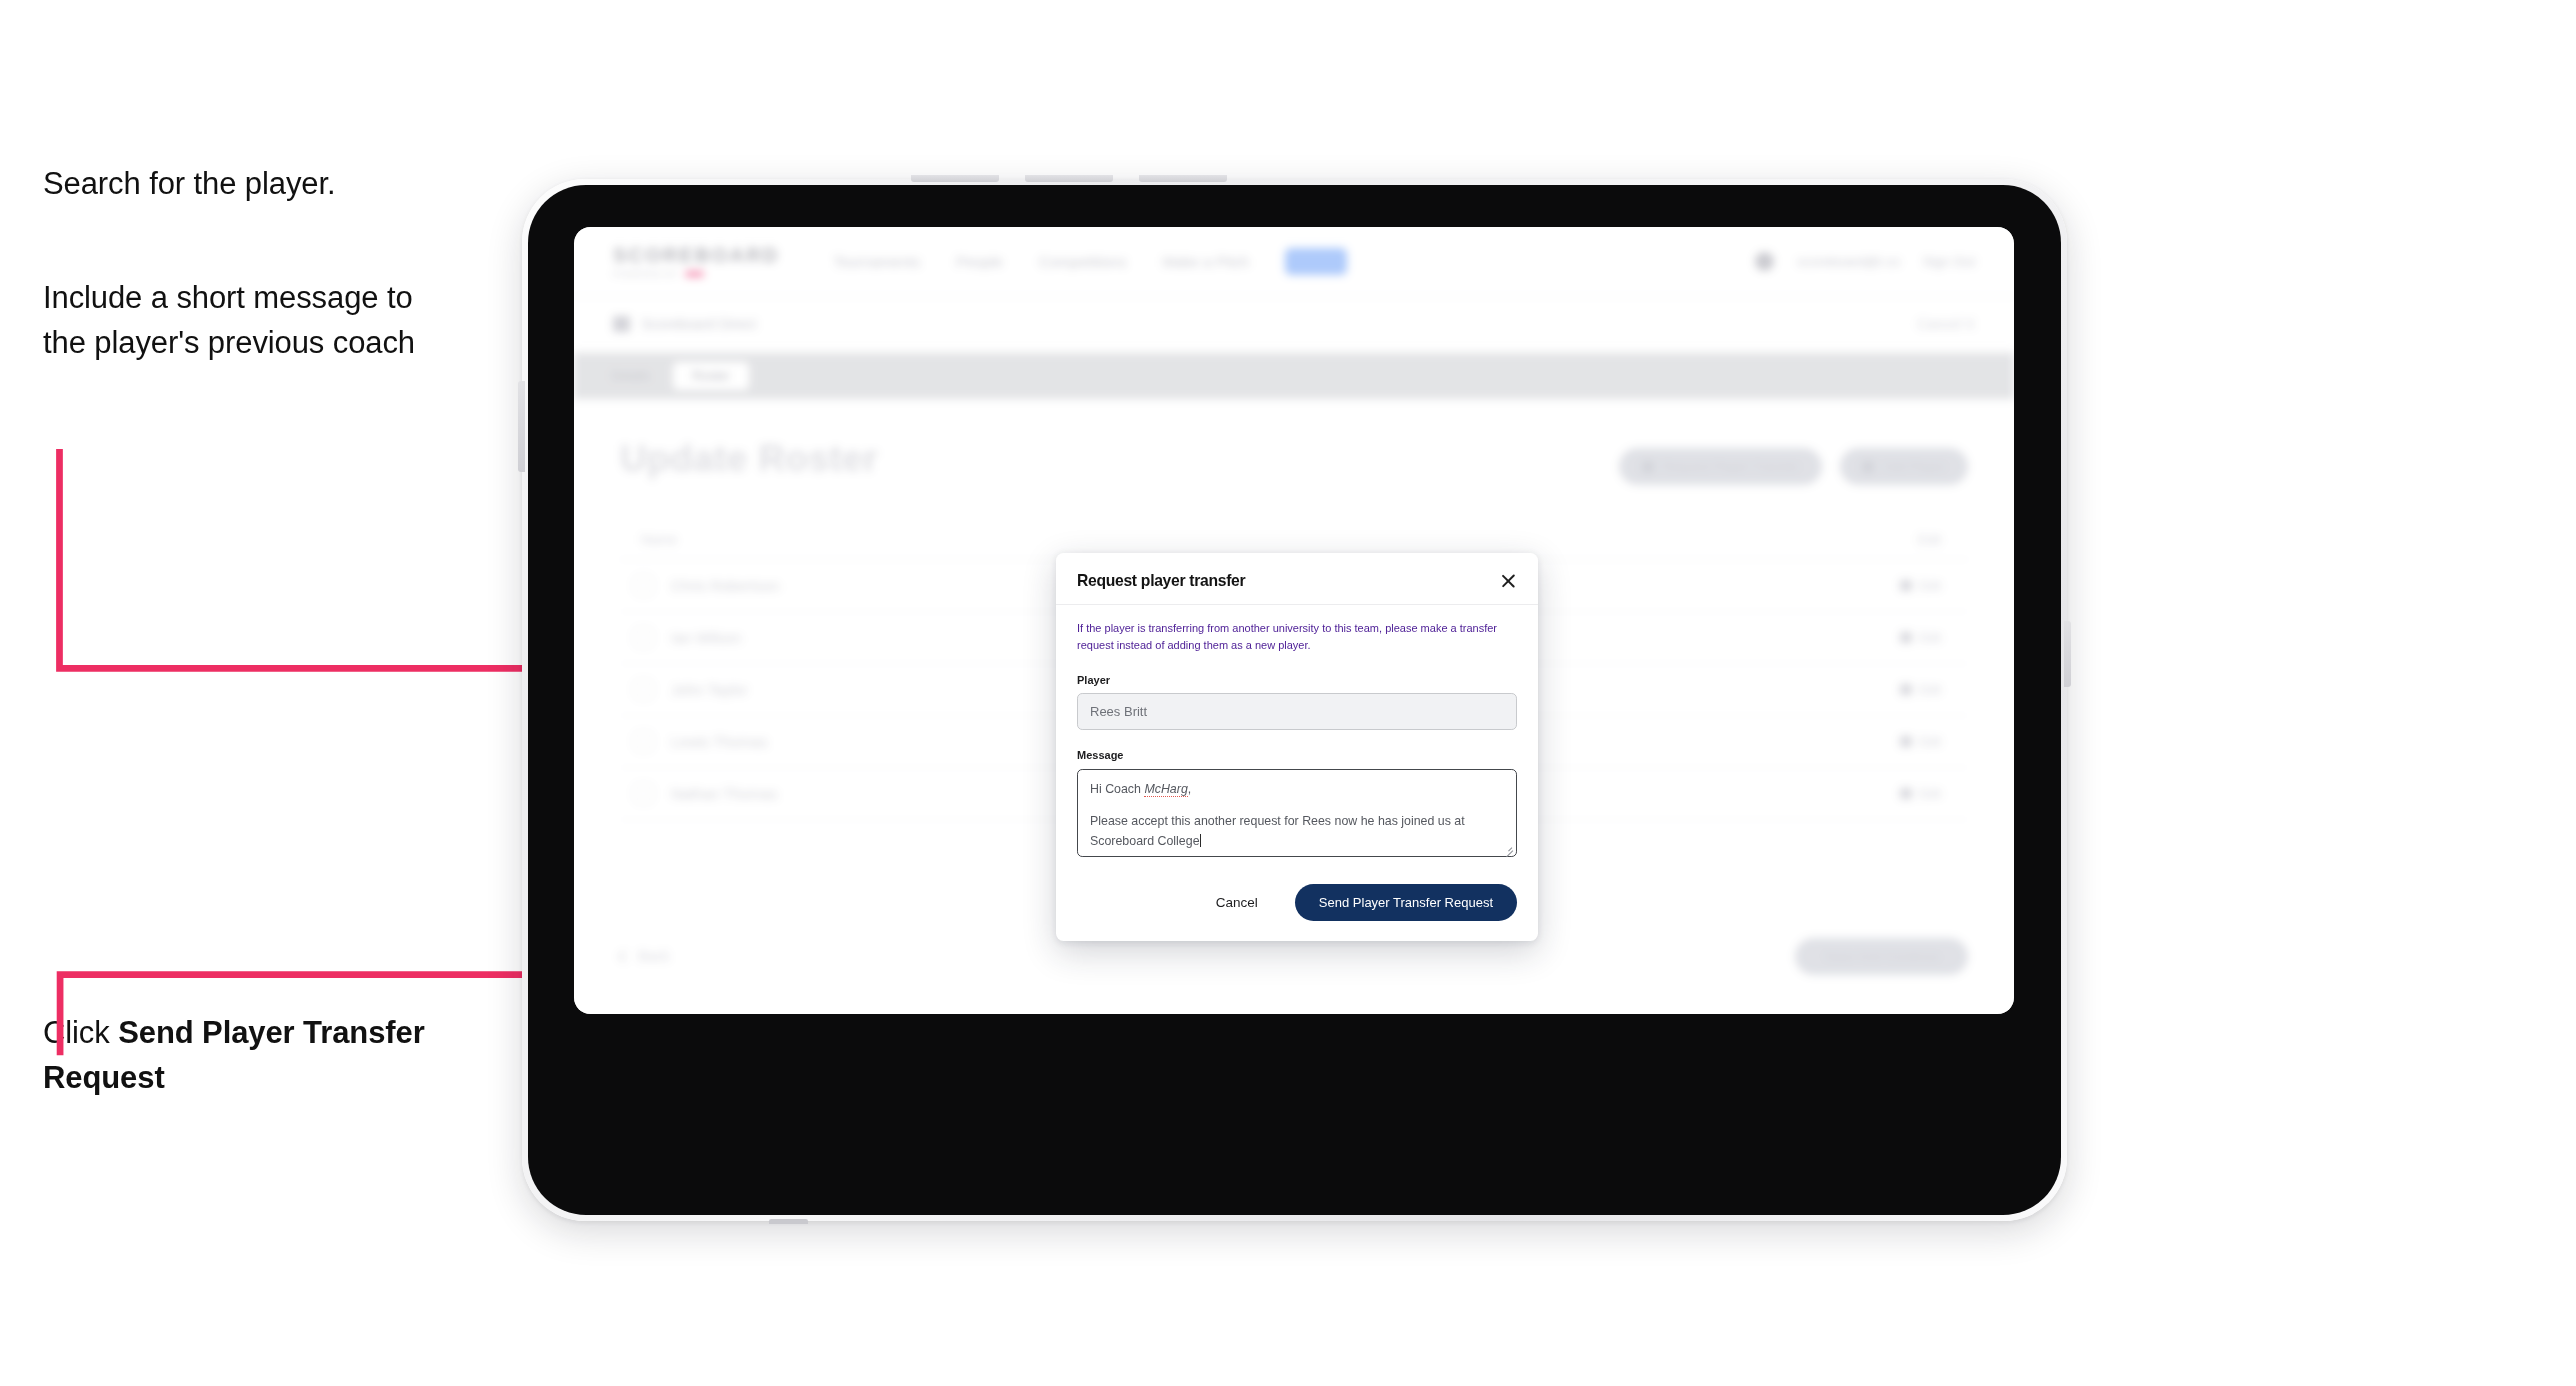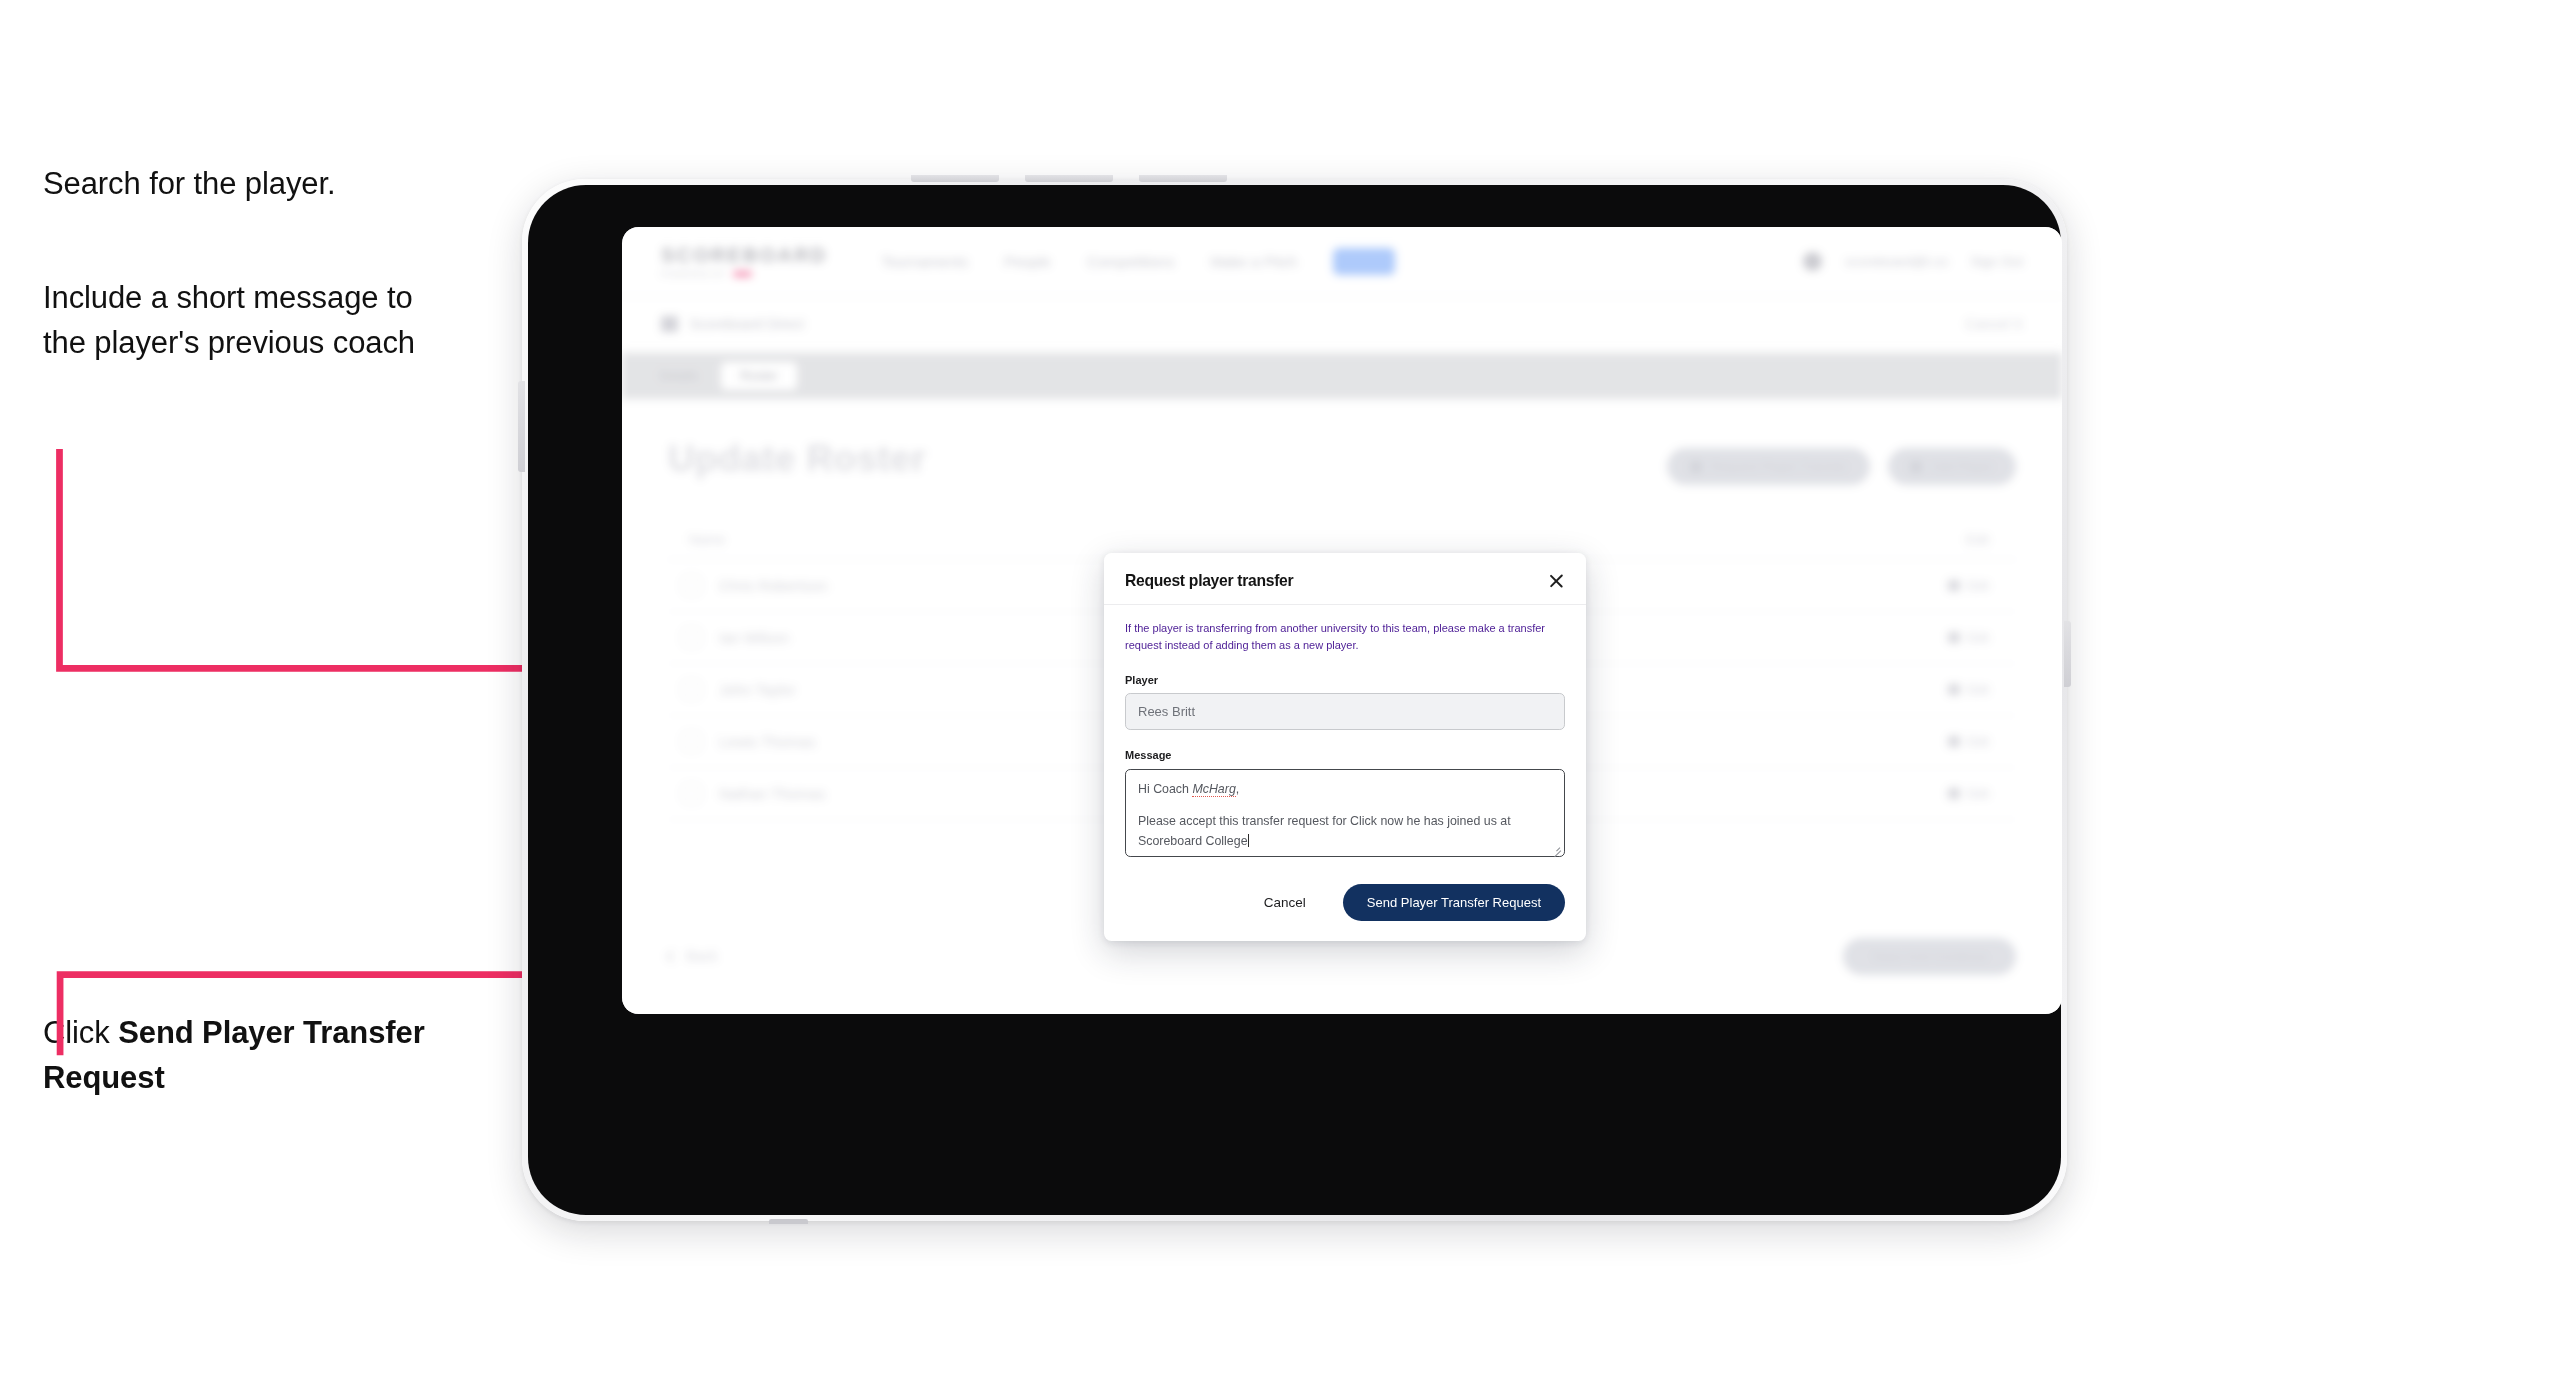--- a/index.html
+++ b/index.html
@@ -61,21 +61,20 @@
   }
   
   #screen {
     position: absolute;
     left: 52px; top: 48px;
     width: 1440px;
     height: 787px;
     border-radius: 16.5px;
     background: #ffffff;
     overflow: hidden;
-    margin-left: 48px;
   }
 
   
   .hw-btn {
     position: absolute;
     background: linear-gradient(180deg,#e2e2e5,#cfcfd4);
     border-radius: 2.2px;
   }
   #hw-top-1 { left: 389px; top: -3.7px; width: 88px; height: 6.7px; border-radius:0 0 3px 3px;}
   #hw-top-2 { left: 503px; top: -3.7px; width: 88px; height: 6.7px; border-radius:0 0 3px 3px;}
@@ -394,21 +393,21 @@
           <div class="modal-desc">If the player is transferring from another university to this team, please make a transfer request instead of adding them as a new player.</div>
 
           <div class="field-label">Player</div>
           <input class="player-input" type="text" readonly="" value="Rees Britt" style="">
 
           <div class="field-label">Message</div>
           <div class="msg-wrap">
             <div class="msg-textarea">
               <div><span>Hi Coach </span><span class="spell">McHarg</span><span>,</span></div>
               <div style="height:12px"></div>
-              <div><span>Please accept this transfer request for Click now he has joined us at Scoreboard College</span><span class="caret-bar"></span></div>
+              <div><span>Please accept this another request for Rees now he has joined us at Scoreboard College</span><span class="caret-bar"></span></div>
             </div>
             <span class="msg-grip">
                 <i></i>
                 <i></i>
               </span>
           </div>
         </div>
 
         <div class="modal-foot">
           <button class="btn-cancel">Cancel</button>

